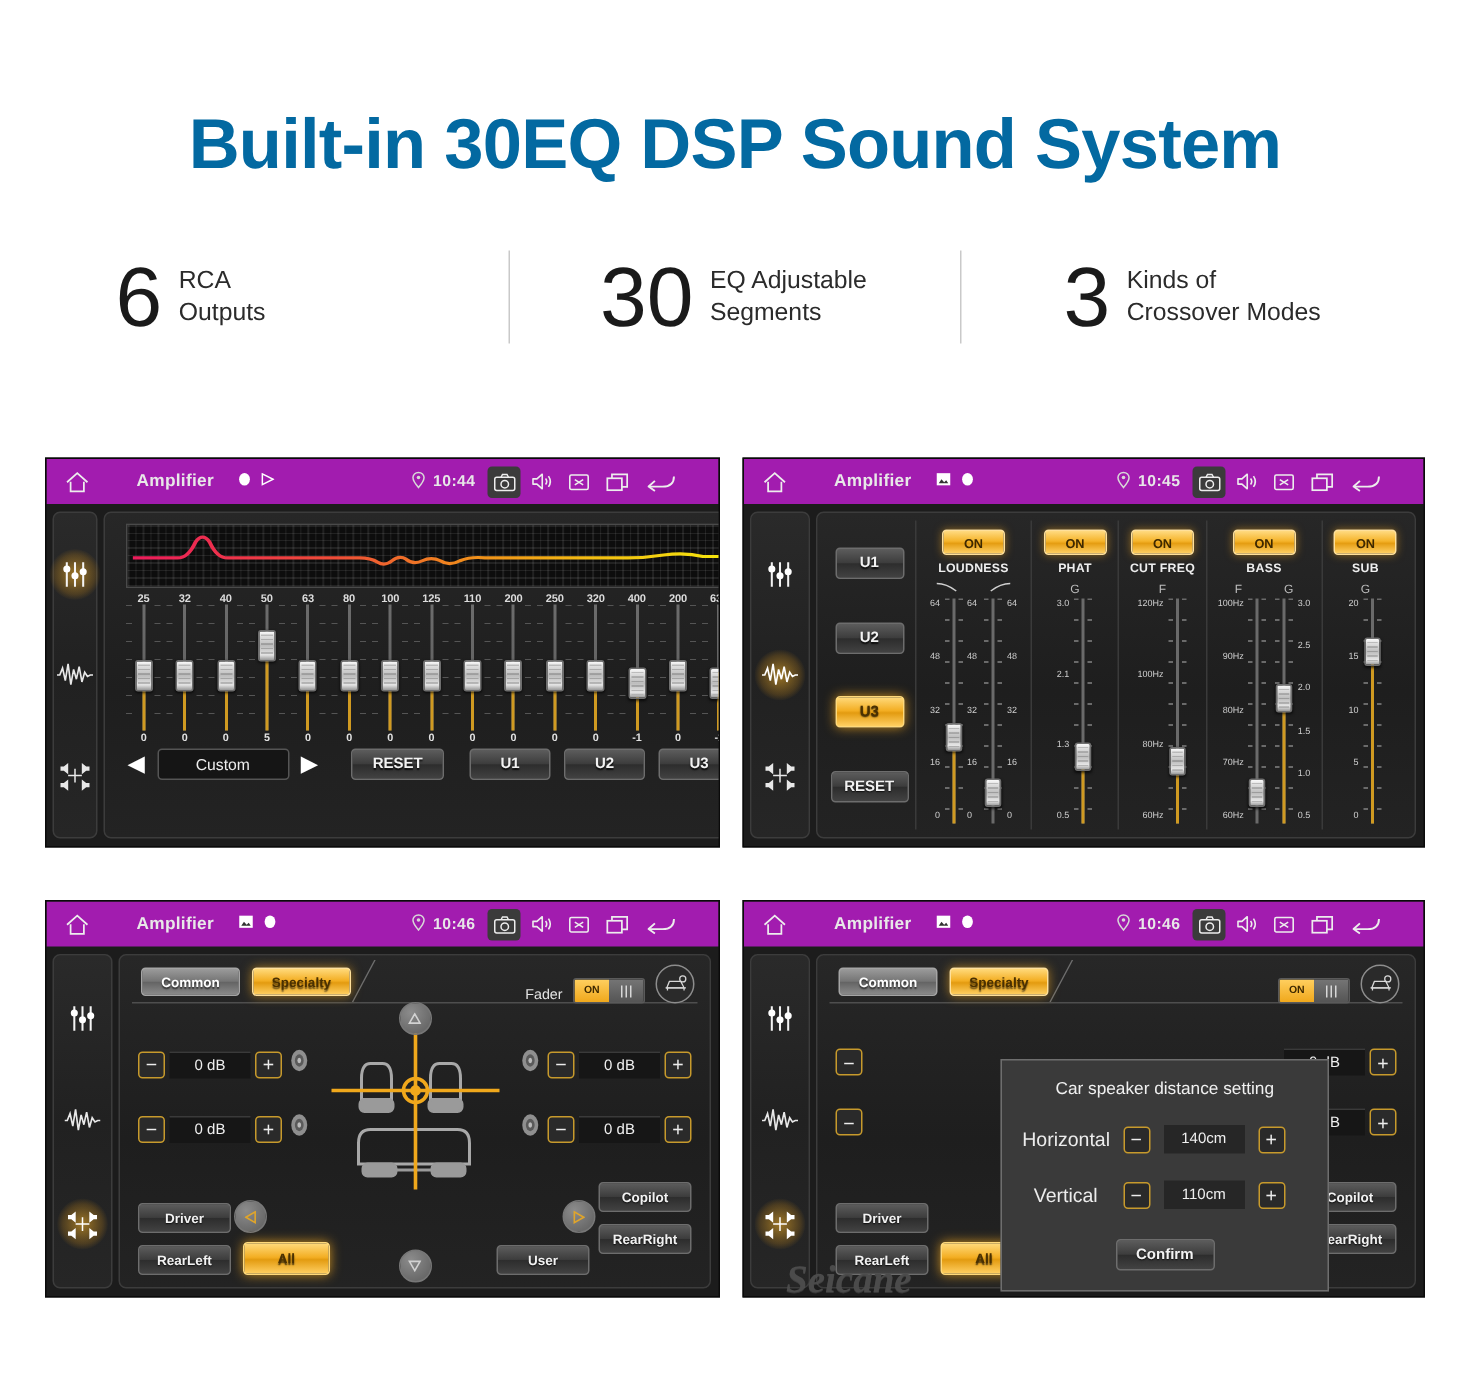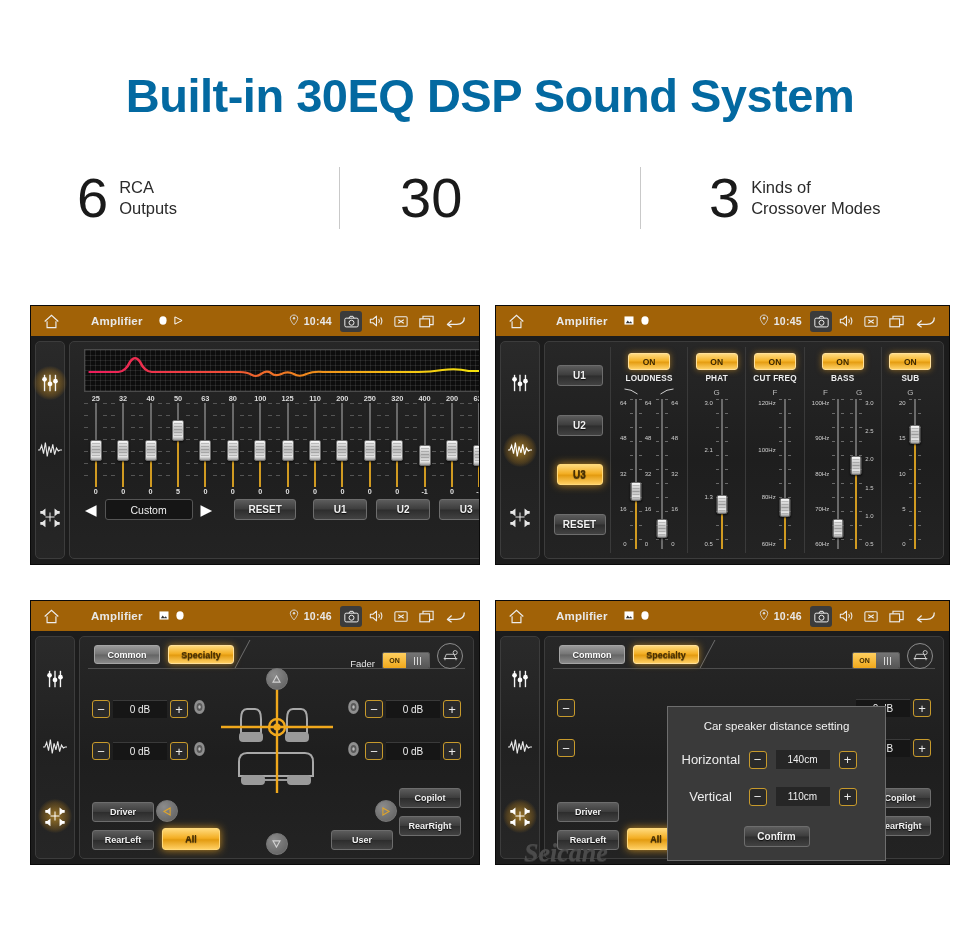--- a/index.html
+++ b/index.html
@@ -75,24 +75,24 @@
   .unit {
     position: relative;
     background: #1c1c1c;
     border: 1px solid #0a0a0a;
     overflow: hidden;
   }
 
   
   .statusbar {
     height: 30px;
-    background: #a16207;
+    background: #a21caf;
     display: flex;
     align-items: center;
-    padding: 0 9px 0 12px;
+    padding: 0 24px 0 12px;
     color: #e8e8e8;
     font-size: 10.5px;
     gap: 0;
   }
   .sb-home { width: 34px; display:flex; align-items:center; justify-content:flex-start; }
   .sb-title { font-size: 11.5px; font-weight: bold; letter-spacing: .2px; margin-left: 14px; }
   .sb-mini { display:flex; align-items:center; gap: 7px; margin-left: 16px; }
   .sb-spacer { flex: 1; }
   .sb-right { display: flex; align-items: center; gap: 3px; }
   .sb-time { font-size: 10.5px; font-weight: bold; margin: 0 5px 0 2px; letter-spacing: .3px;}
@@ -360,20 +360,24 @@
   <div class="stat">
     <div class="stat-num">6</div>
     <div class="stat-label">
       <div>RCA</div>
       <div>Outputs</div>
     </div>
   </div>
   <div class="stat-div"></div>
   <div class="stat mid">
     <div class="stat-num">30</div>
+    <div class="stat-label">
+      <div>EQ Adjustable</div>
+      <div>Segments</div>
+    </div>
   </div>
   <div class="stat-div"></div>
   <div class="stat last">
     <div class="stat-num">3</div>
     <div class="stat-label">
       <div>Kinds of</div>
       <div>Crossover Modes</div>
     </div>
   </div>
 </div>

